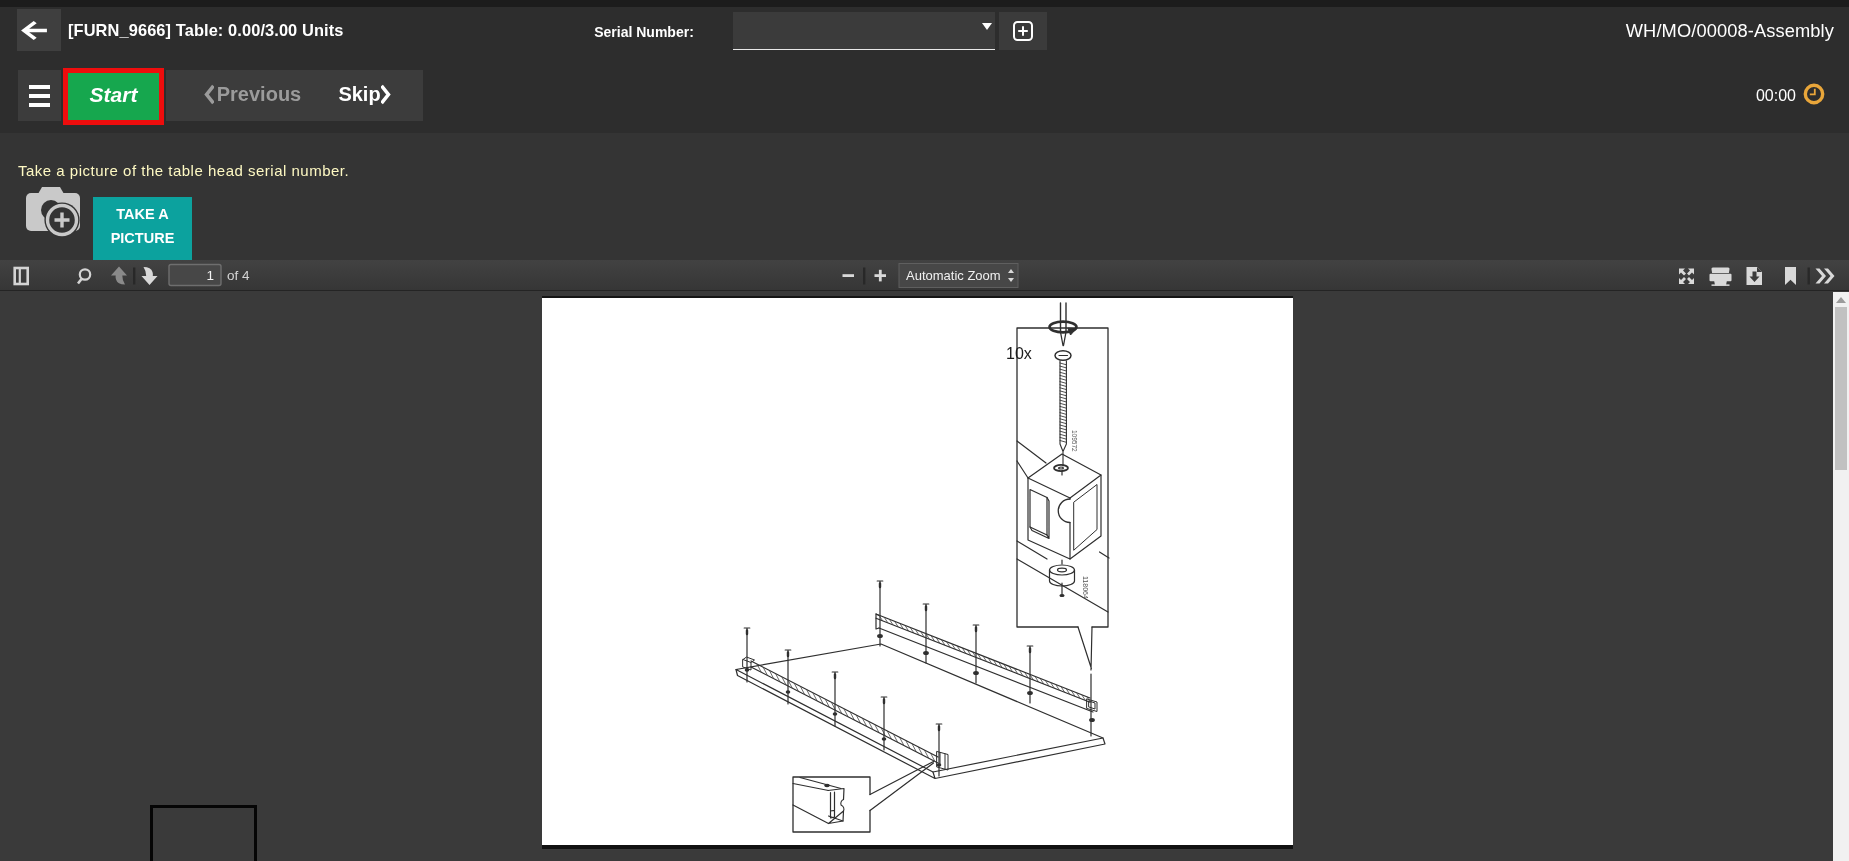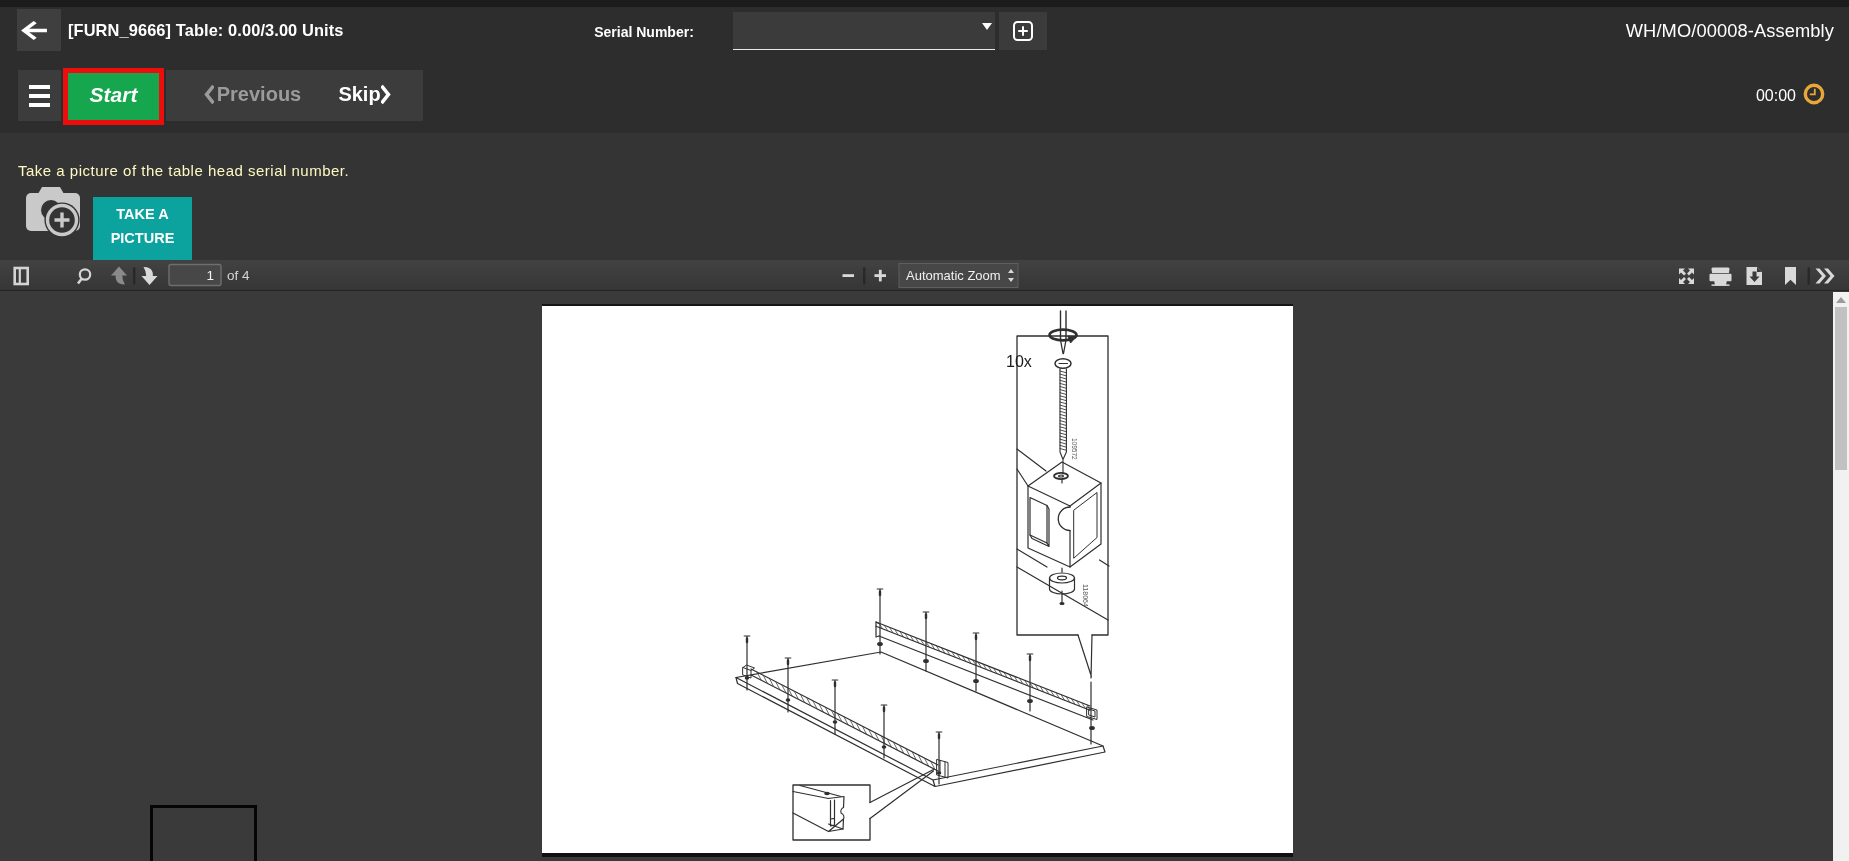--- a/index.html
+++ b/index.html
@@ -34,21 +34,21 @@
     font-size:20px; font-weight:bold; line-height:48px; text-align:center; }
   #skipbtn { left:319px; top:70px; width:104px; height:51px; background:#3c3c3c; color:#fff;
     font-size:20px; font-weight:bold; line-height:48px; text-align:center; }
   #timer { left:1600px; top:70px; width:196px; height:51px; line-height:51px; text-align:right;
     color:#fff; font-size:16px; }
   
   #taskline { left:18px; top:146px; color:#fef9c3; font-size:15px; letter-spacing:0.5px;margin-top:16px; }
   #picbtn { left:93px; top:197px; width:99px; height:63px; background:#0ca29e; color:#fff;
     font-size:14.5px; font-weight:bold; text-align:center; line-height:24px; padding-top:5px; }
   
-  #page { left:542px; top:304px; width:751px; height:553px; background:#fff;
+  #page { left:542px; top:296px; width:751px; height:553px; background:#fff;
     border-top:2px solid #151515; border-bottom:4px solid #111; }
   #blackrect { left:150px; top:805px; width:107px; height:60px; border:3px solid #050505; }
   
   #sbar { left:1833px; top:292px; width:16px; height:569px; background:#f1f1f1; }
   #sthumb { left:1835px; top:307px; width:12px; height:163px; background:#c1c1c1; }
   #sarrow { left:1836px; top:297px; width:0; height:0; border-left:5px solid transparent;
     border-right:5px solid transparent; border-bottom:6px solid #9b9b9b; }
 </style>
 </head>
 <body>

